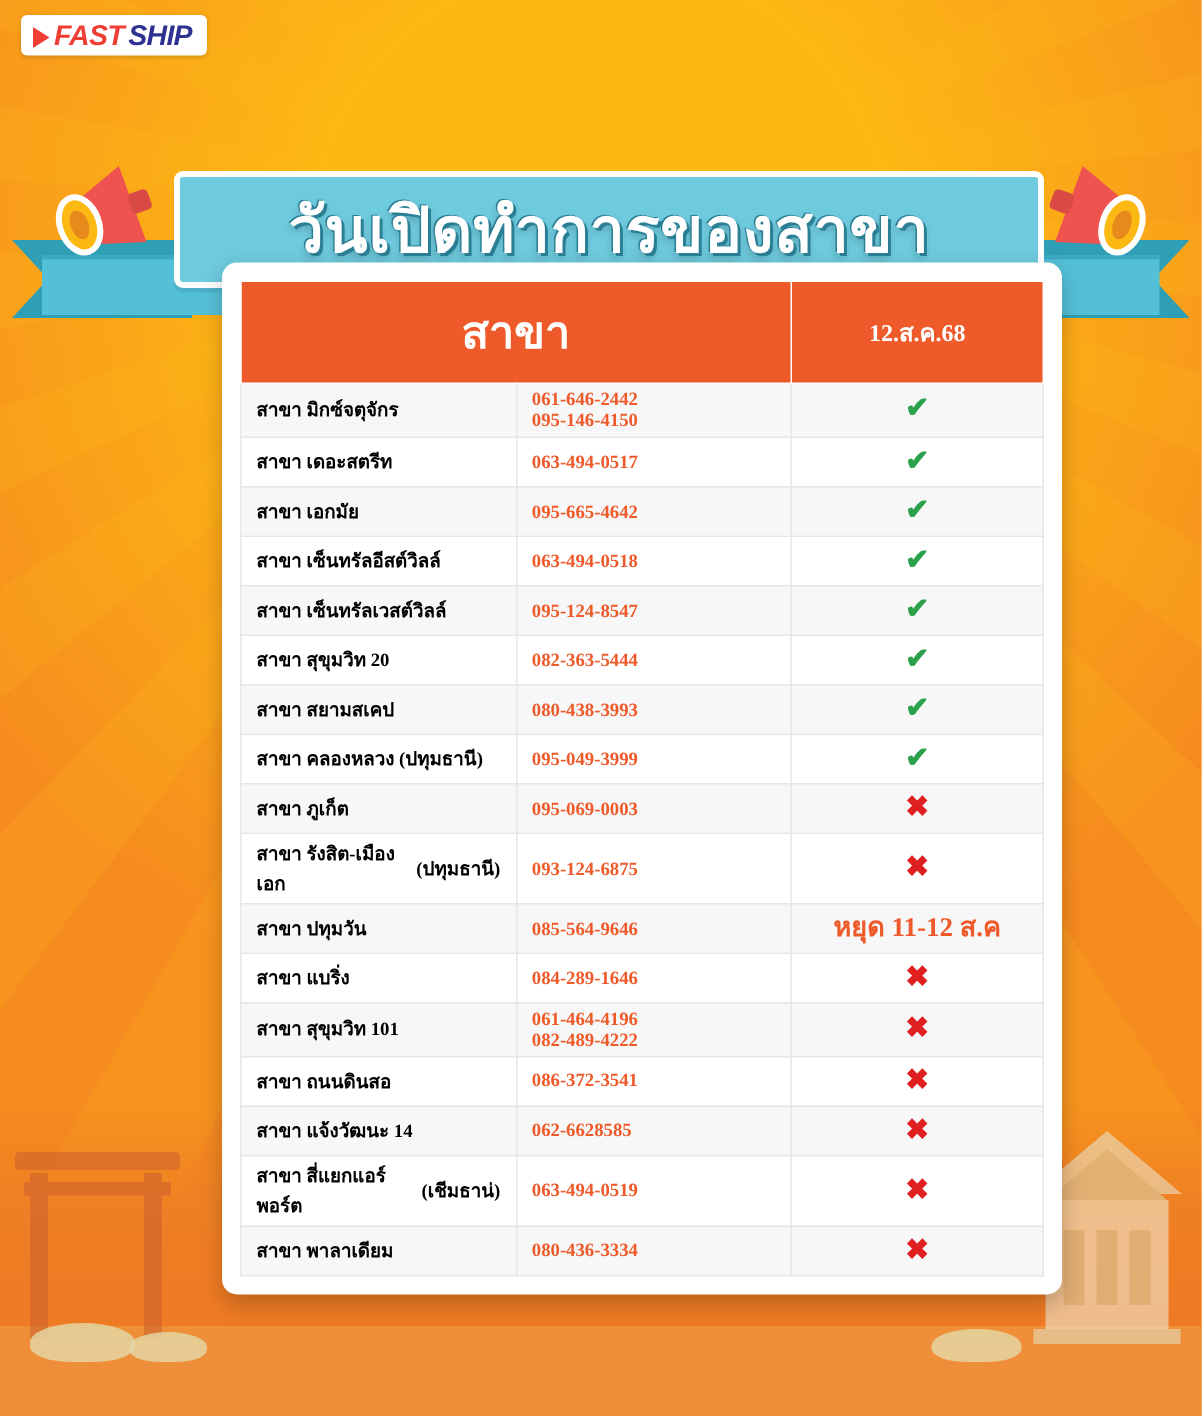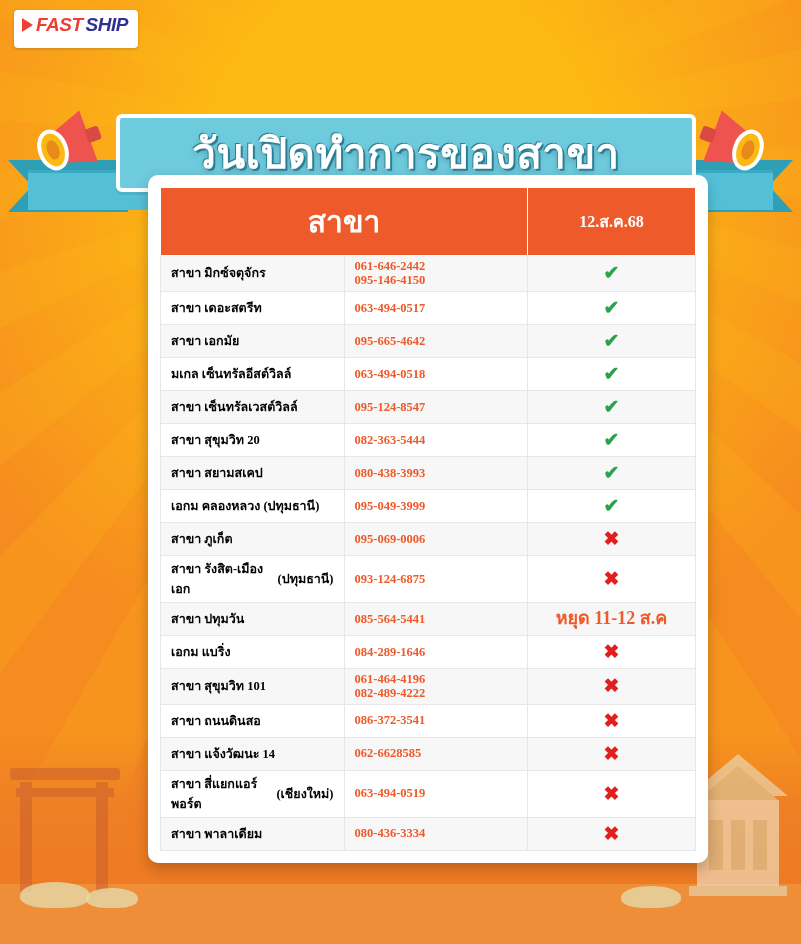--- a/index.html
+++ b/index.html
@@ -56,21 +56,21 @@
 
   
   .torii { position:absolute; left:10px; bottom:52px; opacity:.5; }
   .temple { position:absolute; right:8px; bottom:40px; opacity:.6; }
   .bush { position:absolute; bottom:36px; border-radius:50% 50% 40% 40%; background:#e4d9a8; opacity:.8; }
 
   
   .logo {
     position:absolute; left:14px; top:10px;
     background:#ffffff; border-radius:4px;
-    padding:4px 10px 12px 8px;
+    padding:4px 10px 1px 8px;
     display:flex; align-items:center; gap:3px;
     box-shadow:0 1px 3px rgba(0,0,0,.18);
   }
   .logo .arrow { width:0;height:0;border-top:7px solid transparent;border-bottom:7px solid transparent;border-left:11px solid #ef3e33; }
   .logo .fast { color:#ef3e33; font-weight:bold; font-size:19px; letter-spacing:-.5px; font-style:italic; }
   .logo .ship { color:#2e3192; font-weight:bold; font-size:19px; letter-spacing:-.5px; font-style:italic; }
 
   
   .banner-wrap { position:absolute; left:0; right:0; top:52px; height:130px; }
   .ribbon-tail { position:absolute; top:108px; width:120px; height:52px; background:#2f9fb5; }
@@ -234,21 +234,21 @@
           <td class="phone-cell">
             <div class="cell-pad">
               <span class="phone">095-665-4642</span>
             </div>
           </td>
           <td class="status-cell"><span class="status open">✔</span></td>
         </tr>
         <tr>
           <td class="branch-cell">
             <div class="cell-pad">
-              <span class="branch">มเกล เซ็นทรัลอีสต์วิลล์</span>
+              <span class="branch">สาขา เซ็นทรัลอีสต์วิลล์</span>
             </div>
           </td>
           <td class="phone-cell">
             <div class="cell-pad">
               <span class="phone">063-494-0518</span>
             </div>
           </td>
           <td class="status-cell"><span class="status open">✔</span></td>
         </tr>
         <tr>
@@ -286,40 +286,40 @@
           <td class="phone-cell">
             <div class="cell-pad">
               <span class="phone">080-438-3993</span>
             </div>
           </td>
           <td class="status-cell"><span class="status open">✔</span></td>
         </tr>
         <tr>
           <td class="branch-cell">
             <div class="cell-pad">
-              <span class="branch">เอกม คลองหลวง</span>
+              <span class="branch">สาขา คลองหลวง</span>
               <span class="branch note" style="margin-left: 3px;">(ปทุมธานี)</span>
             </div>
           </td>
           <td class="phone-cell">
             <div class="cell-pad">
               <span class="phone">095-049-3999</span>
             </div>
           </td>
           <td class="status-cell"><span class="status open">✔</span></td>
         </tr>
         <tr>
           <td class="branch-cell">
             <div class="cell-pad">
               <span class="branch">สาขา ภูเก็ต</span>
             </div>
           </td>
           <td class="phone-cell">
             <div class="cell-pad">
-              <span class="phone">095-069-0006</span>
+              <span class="phone">095-069-0003</span>
             </div>
           </td>
           <td class="status-cell"><span class="status closed">✖</span></td>
         </tr>
         <tr>
           <td class="branch-cell">
             <div class="cell-pad">
               <span class="branch">สาขา รังสิต-เมืองเอก</span>
               <span class="branch note" style="margin-left: 3px;">(ปทุมธานี)</span>
             </div>
@@ -332,29 +332,29 @@
           <td class="status-cell"><span class="status closed">✖</span></td>
         </tr>
         <tr>
           <td class="branch-cell">
             <div class="cell-pad">
               <span class="branch">สาขา ปทุมวัน</span>
             </div>
           </td>
           <td class="phone-cell">
             <div class="cell-pad">
-              <span class="phone">085-564-5441</span>
+              <span class="phone">085-564-9646</span>
             </div>
           </td>
           <td class="status-cell"><span class="status text">หยุด 11-12 ส.ค</span></td>
         </tr>
         <tr>
           <td class="branch-cell">
             <div class="cell-pad">
-              <span class="branch">เอกม แบริ่ง</span>
+              <span class="branch">สาขา แบริ่ง</span>
             </div>
           </td>
           <td class="phone-cell">
             <div class="cell-pad">
               <span class="phone">084-289-1646</span>
             </div>
           </td>
           <td class="status-cell"><span class="status closed">✖</span></td>
         </tr>
         <tr>
@@ -394,21 +394,21 @@
             <div class="cell-pad">
               <span class="phone">062-6628585</span>
             </div>
           </td>
           <td class="status-cell"><span class="status closed">✖</span></td>
         </tr>
         <tr>
           <td class="branch-cell">
             <div class="cell-pad">
               <span class="branch">สาขา สี่แยกแอร์พอร์ต</span>
-              <span class="branch note" style="margin-left: 3px;">(เชียงใหม่)</span>
+              <span class="branch note" style="margin-left: 3px;">(เชีมธาน่)</span>
             </div>
           </td>
           <td class="phone-cell">
             <div class="cell-pad">
               <span class="phone">063-494-0519</span>
             </div>
           </td>
           <td class="status-cell"><span class="status closed">✖</span></td>
         </tr>
         <tr>

